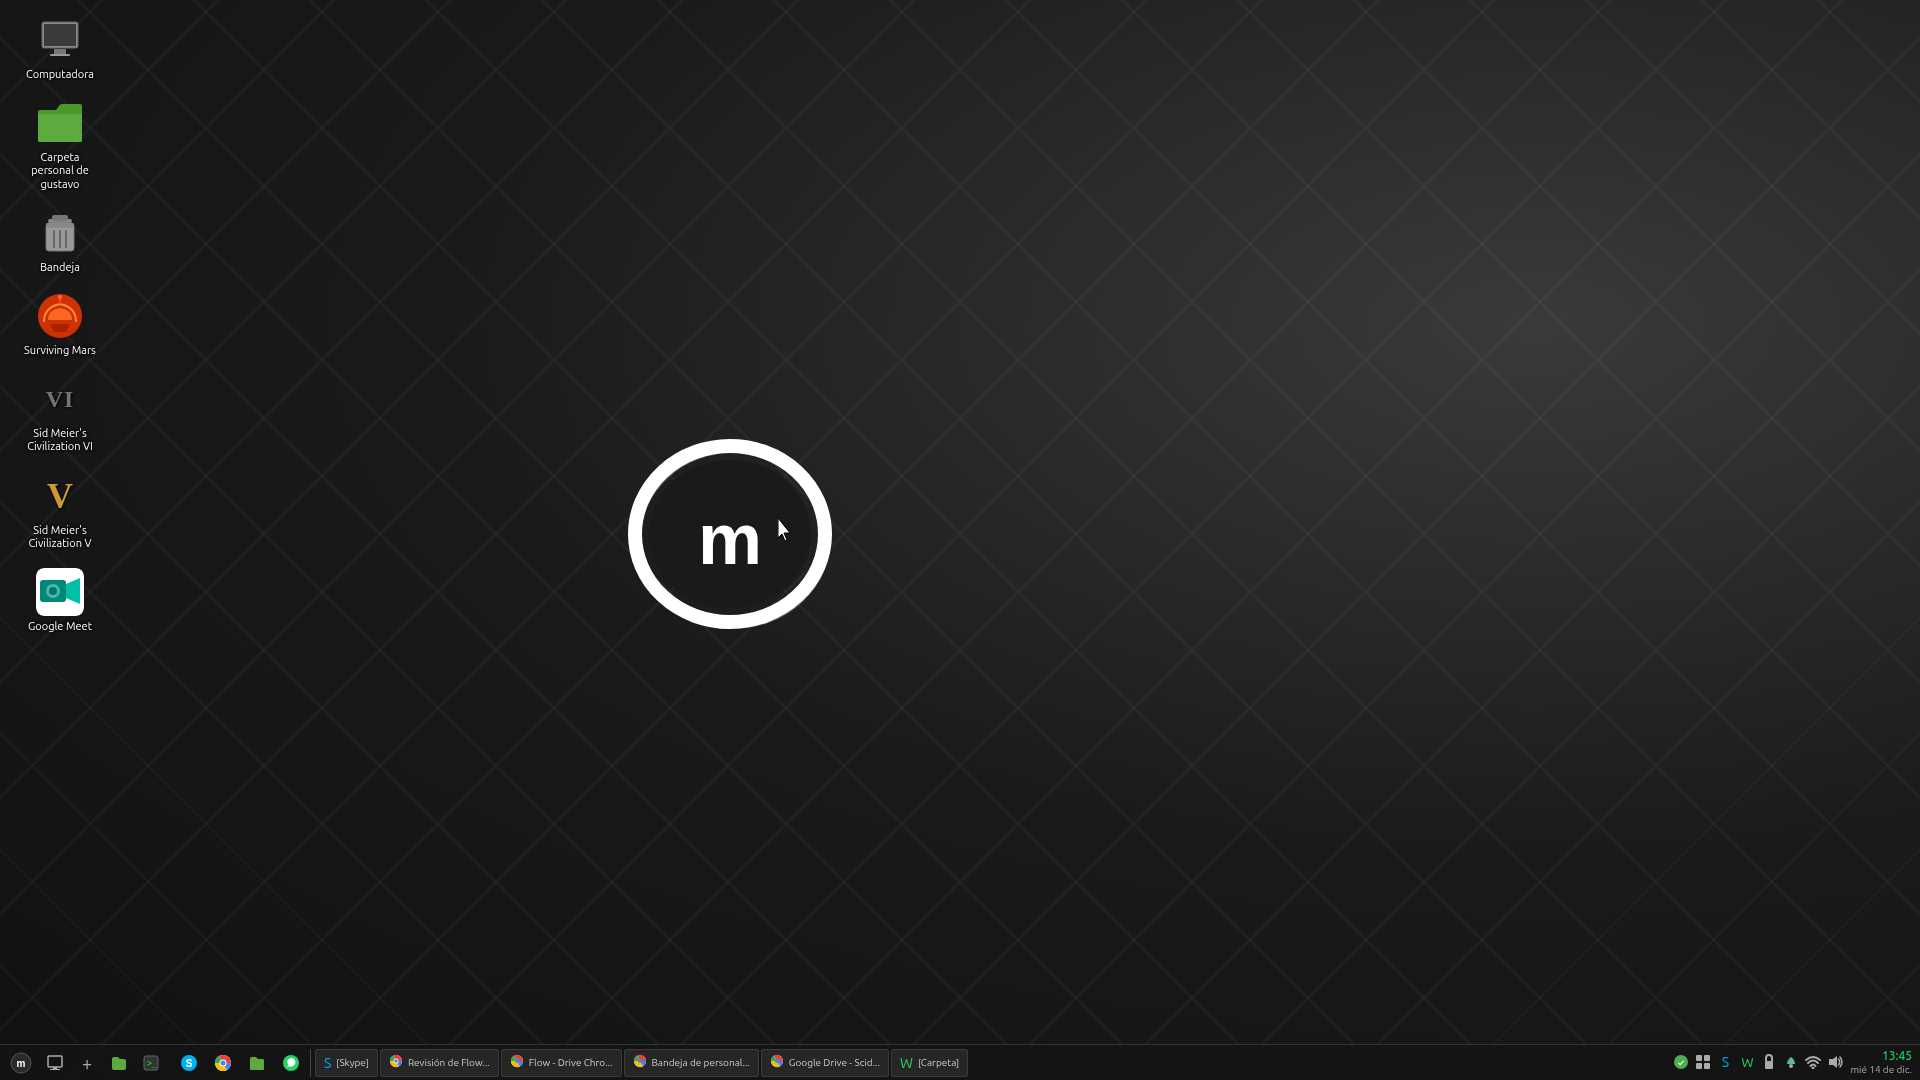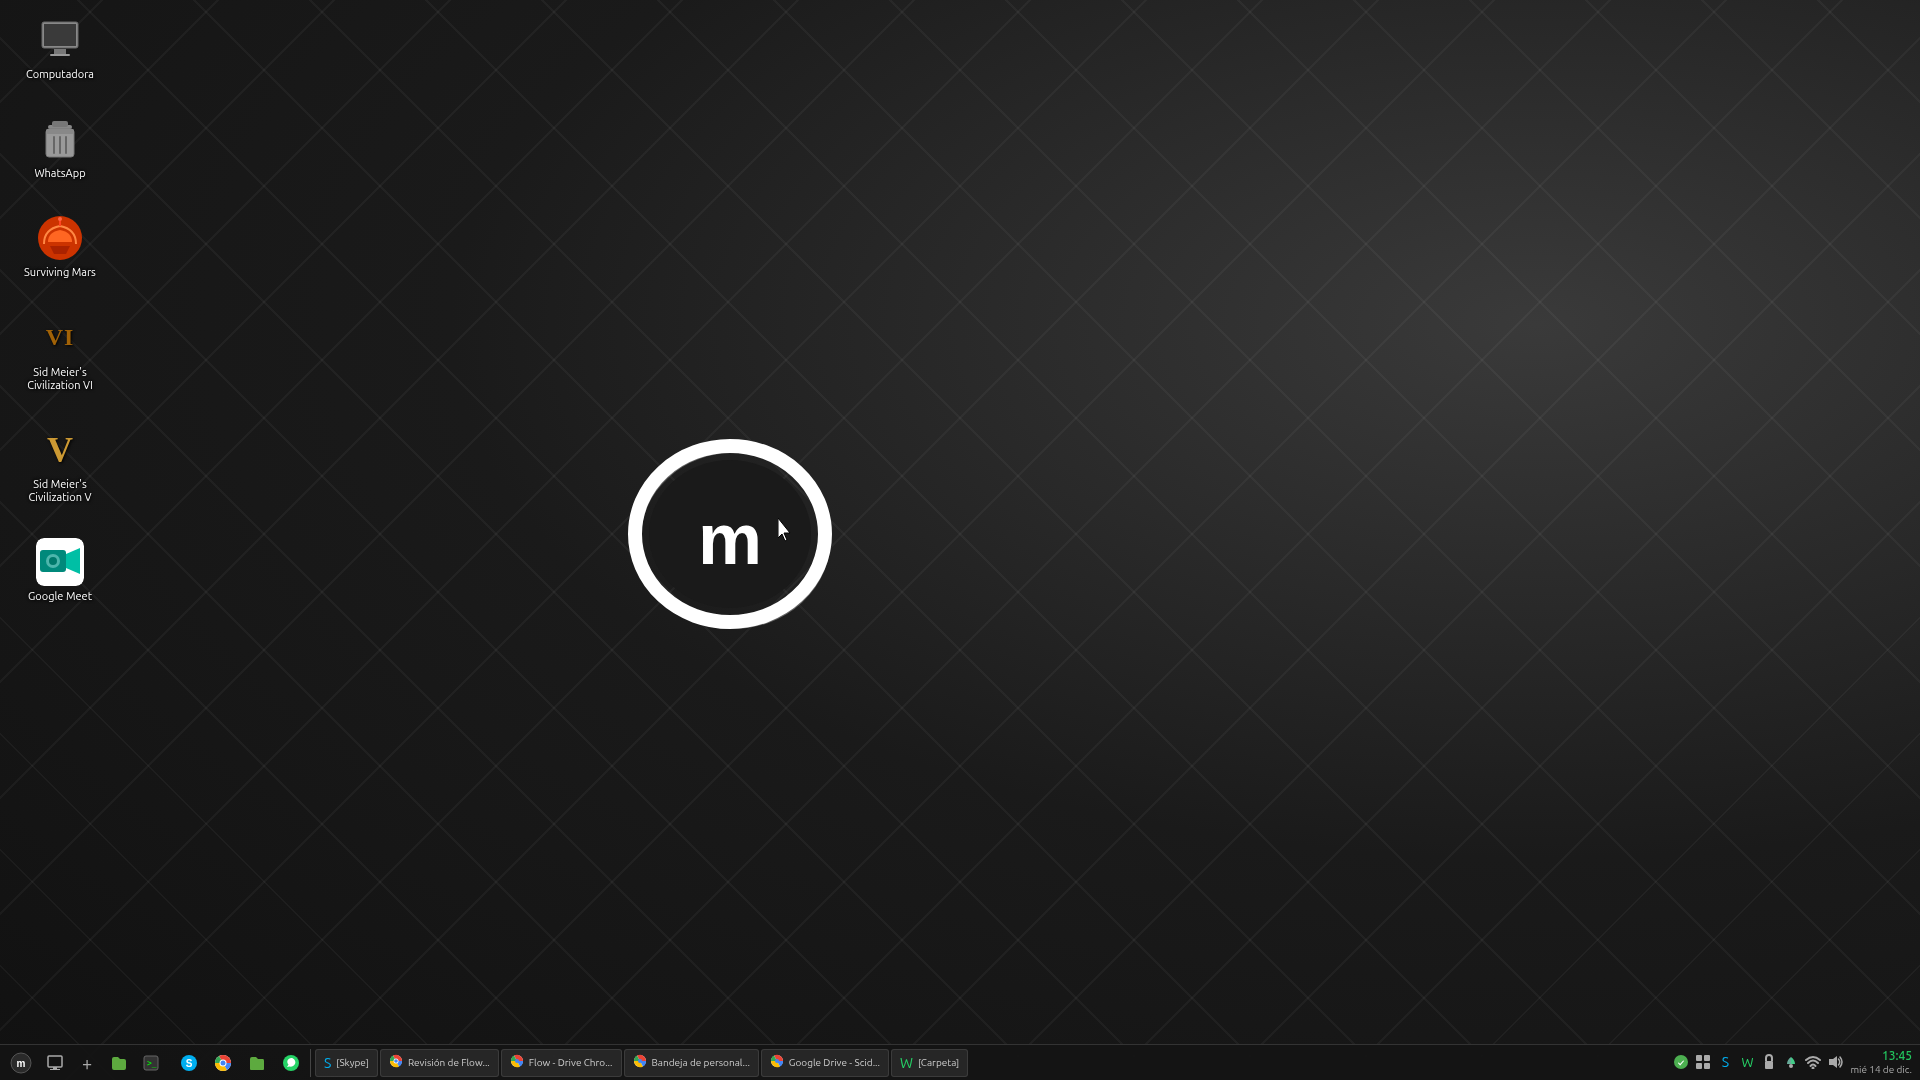--- a/index.html
+++ b/index.html
@@ -55,21 +55,21 @@
       height: 220px;
     }
 
     
     .desktop-icons {
       position: absolute;
       top: 10px;
       left: 15px;
       display: flex;
       flex-direction: column;
-      gap: 22px;
+      gap: 6px;
     }
 
     .desktop-icon {
       display: flex;
       flex-direction: column;
       align-items: center;
       width: 90px;
       padding: 6px 4px;
       border-radius: 4px;
       cursor: pointer;
@@ -279,55 +279,64 @@
       <svg width="44" height="44" viewBox="0 0 44 44">
         <rect x="4" y="4" width="36" height="26" rx="2" fill="#888" stroke="#666" stroke-width="1"></rect>
         <rect x="6" y="6" width="32" height="22" fill="#3a3a3a"></rect>
         <rect x="16" y="31" width="12" height="5" fill="#777"></rect>
         <rect x="12" y="36" width="20" height="2" rx="1" fill="#999"></rect>
       </svg>
     </div>
     <span class="icon-label">Computadora</span>
   </div>
 
+  <div class="desktop-icon">
+    <div class="icon-image">
+      <svg width="48" height="42" viewBox="0 0 48 42">
+        <path d="M2 10 Q2 8 4 8 L20 8 L23 4 Q24 2 26 2 L44 2 Q46 2 46 4 L46 38 Q46 40 44 40 L4 40 Q2 40 2 38 Z" fill="#4a9a2a"></path>
+        <path d="M2 12 L46 12 L46 38 Q46 40 44 40 L4 40 Q2 40 2 38 Z" fill="#5daa3f"></path>
+      </svg>
+    </div>
+    <span class="icon-label">Carpeta personal de gustavo</span>
+  </div>
 
   <div class="desktop-icon">
     <div class="icon-image">
       <svg width="44" height="44" viewBox="0 0 44 44">
         <rect x="10" y="8" width="24" height="4" rx="2" fill="#888"></rect>
         <rect x="14" y="4" width="16" height="6" rx="2" fill="#777"></rect>
         <rect x="8" y="12" width="28" height="28" rx="3" fill="#999" stroke="#777" stroke-width="1"></rect>
         <rect x="8" y="12" width="28" height="5" fill="#888" rx="2"></rect>
         <line x1="16" y1="20" x2="16" y2="36" stroke="#666" stroke-width="2" stroke-linecap="round"></line>
         <line x1="22" y1="20" x2="22" y2="36" stroke="#666" stroke-width="2" stroke-linecap="round"></line>
         <line x1="28" y1="20" x2="28" y2="36" stroke="#666" stroke-width="2" stroke-linecap="round"></line>
       </svg>
     </div>
-    <span class="icon-label">WhatsApp</span>
+    <span class="icon-label">Bandeja</span>
   </div>
 
   <div class="desktop-icon">
     <div class="icon-image">
       <svg width="48" height="48" viewBox="0 0 48 48">
         <circle cx="24" cy="24" r="22" fill="#cc3300"></circle>
 
         <path d="M12 28 Q12 18 24 16 Q36 18 36 28 Z" fill="#ff6622"></path>
         <path d="M8 30 Q8 15 24 12 Q40 15 40 30" stroke="#ff8844" stroke-width="2" fill="none"></path>
         <path d="M14 32 L34 32 L30 40 L18 40 Z" fill="#aa2200"></path>
 
         <line x1="24" y1="12" x2="24" y2="6" stroke="#ff4422" stroke-width="2"></line>
         <circle cx="24" cy="5" r="2" fill="#ff6644"></circle>
       </svg>
     </div>
     <span class="icon-label">Surviving Mars</span>
   </div>
 
   <div class="desktop-icon">
     <div class="icon-image">
-      <div class="civ6-icon" style="font-family: serif; font-size: 24px; letter-spacing: 1px; color: #a16207; text-shadow: 1px 1px 3px #000;">VI</div>
+      <div class="civ6-icon" style="font-family: serif; font-size: 24px; letter-spacing: 1px; color: #737373; text-shadow: 1px 1px 3px #000;">VI</div>
     </div>
     <span class="icon-label">Sid Meier's Civilization VI</span>
   </div>
 
   <div class="desktop-icon">
     <div class="icon-image">
       <div class="civ5-icon" style="font-family: serif; font-size: 36px; color: #cc9933; text-shadow: 1px 1px 3px #000;">V</div>
     </div>
     <span class="icon-label">Sid Meier's Civilization V</span>
   </div>

